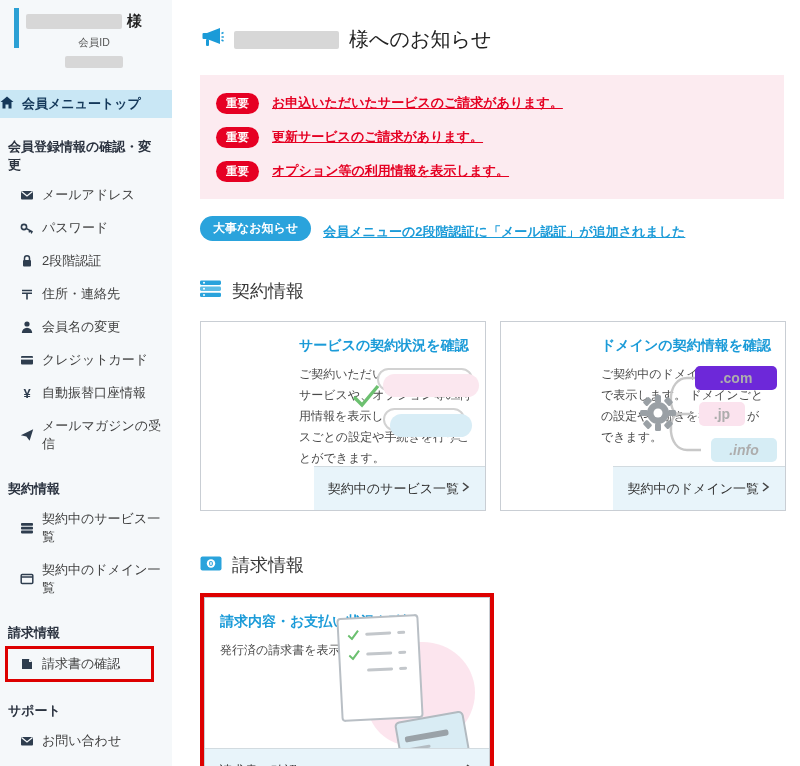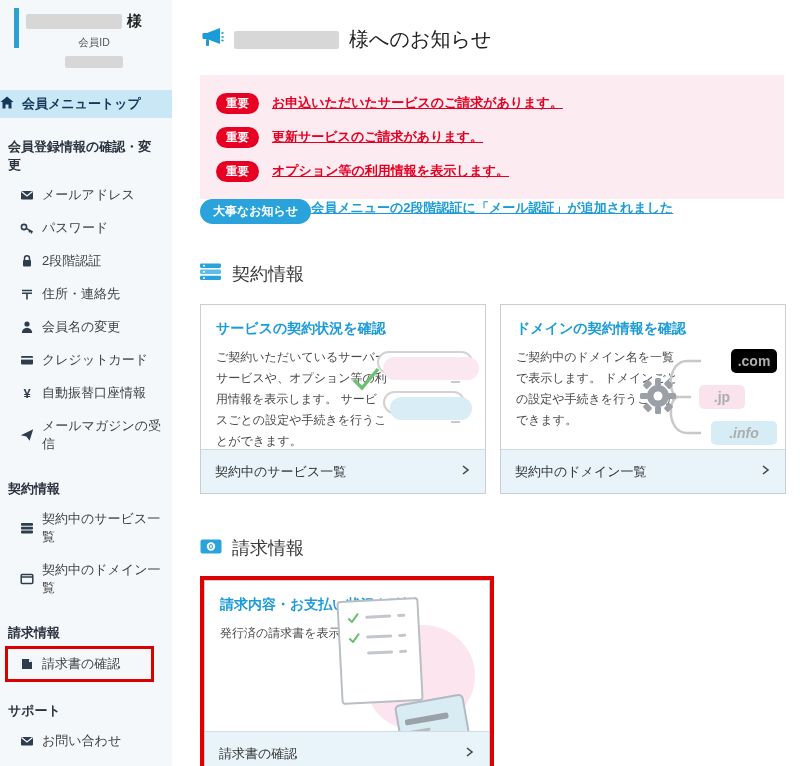--- a/index.html
+++ b/index.html
@@ -27,27 +27,27 @@
   
   .main { flex:1; padding:26px 16px 0 28px; }
   .page-title { display:flex; align-items:center; gap:10px; font-size:20px; color:#222; font-weight:normal; }
   .title-blur { width:105px; height:18px; }
 
   .alert-box { margin-top:22px; width:584px; background:#fcebf0; padding:11px 16px; }
   .alert-row { display:flex; align-items:center; gap:13px; padding:6.5px 0; }
   .alert-badge { background:#e60023; color:#fff; font-size:11.5px; font-weight:bold; padding:3px 10px; border-radius:11px; white-space:nowrap; }
   .alert-link { color:#e50022; font-size:13px; font-weight:bold; text-decoration:underline; cursor:pointer; }
 
-  .notice-row { display:flex; align-items:flex-start; }
+  .notice-row { margin-top:17px; display:flex; align-items:flex-end; gap:12px; }
   .notice-badge { background:#2aa3dc; color:#fff; font-size:12px; font-weight:bold; padding:4px 13px; border-radius:13px; white-space:nowrap; }
   .notice-link { color:#1b9bd8; font-size:13px; font-weight:bold; text-decoration:underline; cursor:pointer; }
 
   .section-header { margin-top:38px; display:flex; align-items:center; gap:10px; font-size:18px; color:#3a3a3a; }
   .cards-row { margin-top:18px; display:flex; gap:14px; }
-  .card { width:286px; height:190px; border:1px solid #c9ced4; background:#fff; display:flex; flex-direction:column; }
+  .card { width:286px; height:190px; border:1px solid #c9ced4; background:#fff; display:flex; flex-direction:column;align-items:flex-end; }
   .card-body { flex:1; position:relative; padding:15px 14px 0 15px; overflow:hidden; }
   .card-title { font-size:14px; font-weight:bold; color:#1b9bd8; margin-bottom:9px; }
   .card-text { font-size:12px; color:#4a4a4a; line-height:1.75; }
   .card-text.narrow { width:172px; }
   .card-text.narrow2 { width:168px; }
   .card-footer { height:44px; background:#e8f4fa; border-top:1px solid #d2dbe0; display:flex; align-items:center; justify-content:space-between; padding:0 14px; font-size:13px; color:#333; cursor:pointer; }
 
   
   .illus1 { position:absolute; right:4px; top:46px; width:126px; height:86px; }
   .pill-outline { position:absolute; border:2px solid #d2d2d2; border-radius:13px; background:#fff; }
@@ -307,21 +307,21 @@
                 <rect x="1" y="16" width="8" height="6" rx="1.5"></rect>
                   <rect x="29" y="16" width="8" height="6" rx="1.5"></rect>
                 <rect x="4.5" y="4.5" width="8" height="6" rx="1.5" transform="rotate(-45 8.5 7.5)"></rect>
                 <rect x="25.5" y="4.5" width="8" height="6" rx="1.5" transform="rotate(45 29.5 7.5)"></rect>
                 <rect x="4.5" y="27.5" width="8" height="6" rx="1.5" transform="rotate(45 8.5 30.5)"></rect>
                 <rect x="25.5" y="27.5" width="8" height="6" rx="1.5" transform="rotate(-45 29.5 30.5)"></rect>
                 <circle cx="19" cy="19" r="11"></circle>
               </g>
               <circle cx="19" cy="19" r="4.5" fill="#fff"></circle>
             </svg>
-            <div class="domain-pill" style="right:2px;top:6px;width:46px;height:24px;background:#000000;">.com</div>
+            <div class="domain-pill" style="right:2px;top:6px;width:82px;height:24px;background:#6d28d9;">.com</div>
             <div class="domain-pill" style="right:34px;top:42px;width:46px;height:24px;background:#fbe3ee;">.jp</div>
             <div class="domain-pill" style="right:2px;top:78px;width:66px;height:24px;background:#d6edf5;font-style:italic;">.info</div>
           </div>
         </div>
         <div class="card-footer">
           <span>契約中のドメイン一覧</span>
           <span>
             <svg width="12" height="12" viewBox="0 0 12 12">
                 <polyline points="4,2 9,6 4,10" fill="none" stroke="#444" stroke-width="1.6"></polyline>
               </svg>

